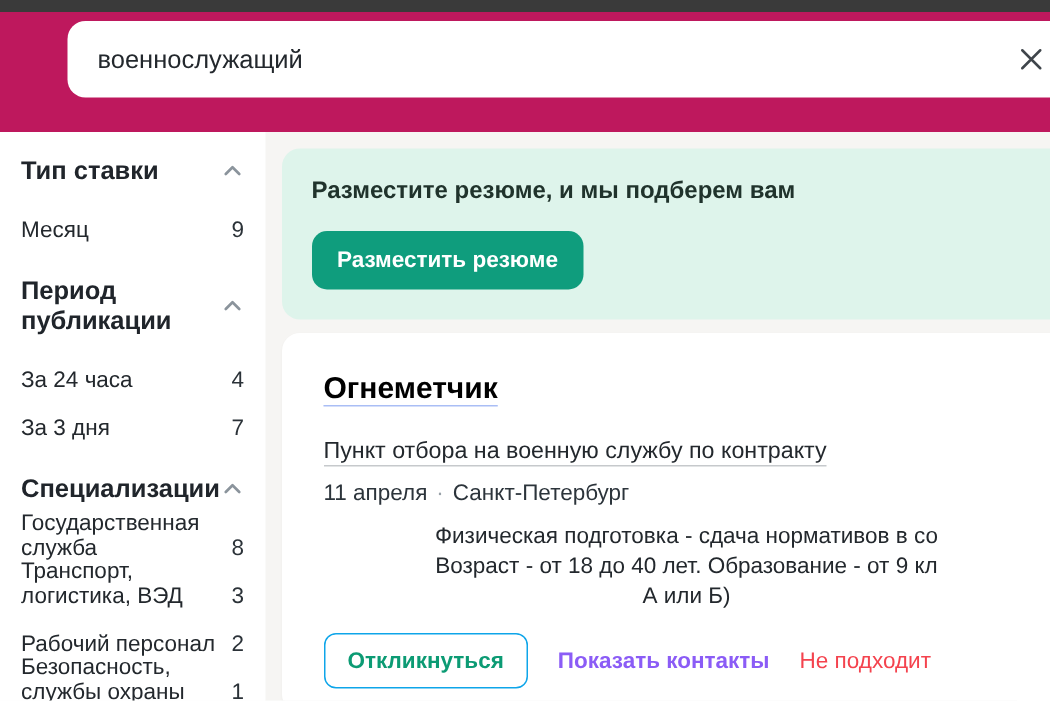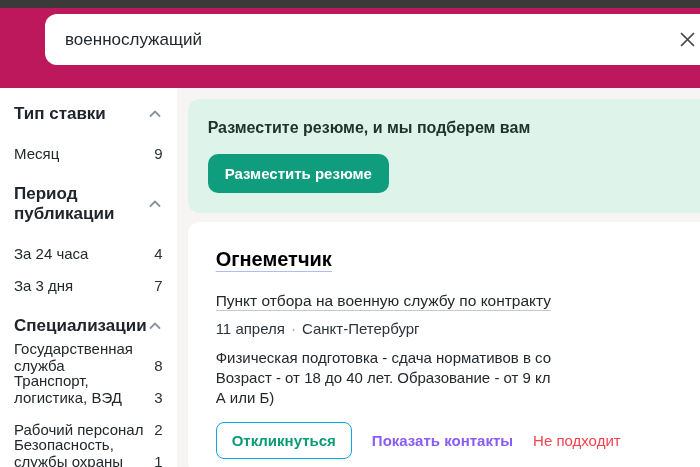--- a/index.html
+++ b/index.html
@@ -42,21 +42,21 @@
   .vacancy-card { width:540px; margin-top:9px; background:#fff; border-radius:12px;
     padding:26px 28px 16px 28px; box-shadow:0 1px 2px rgba(0,0,0,0.04); }
   .vacancy-title { display:inline-block; font-size:20px; font-weight:700; color:#000000;
     text-decoration:underline; text-decoration-color:rgba(43,92,230,0.4);
     text-underline-offset:5px; text-decoration-thickness:1px; cursor:pointer; }
   .company-row { margin-top:21px; }
   .company-link { display:inline; font-size:15.5px; color:#23282d;
     border-bottom:1px solid #c6c9cc; padding-bottom:1px; cursor:pointer; }
   .date-row { margin-top:10px; font-size:15px; color:#2c343b; }
   .dot-sep { color:#98a1a8; margin:0 6px; }
-  .desc { margin-top:11px; }
+  .desc { margin-top:11px;text-align:center; }
   .desc-line { font-size:15px; color:#23282d; line-height:20px; white-space:nowrap; overflow:hidden; }
   .actions { display:flex; align-items:center; gap:20px; margin-top:14px; }
   .respond-btn { background:#fff; border:1px solid #0ea5e9; color:#0c9b74; border-radius:8px;
     padding:9px 15px; font-size:15px; font-weight:700; cursor:pointer; font-family:inherit;
     white-space:nowrap; }
   .contacts-link { color:#8b5cf6; font-size:15px; font-weight:700; cursor:pointer; white-space:nowrap; }
   .notfit-link { color:#f4434e; font-size:15px; font-weight:500; cursor:pointer; white-space:nowrap; }
 </style>
 </head>
 <body>

